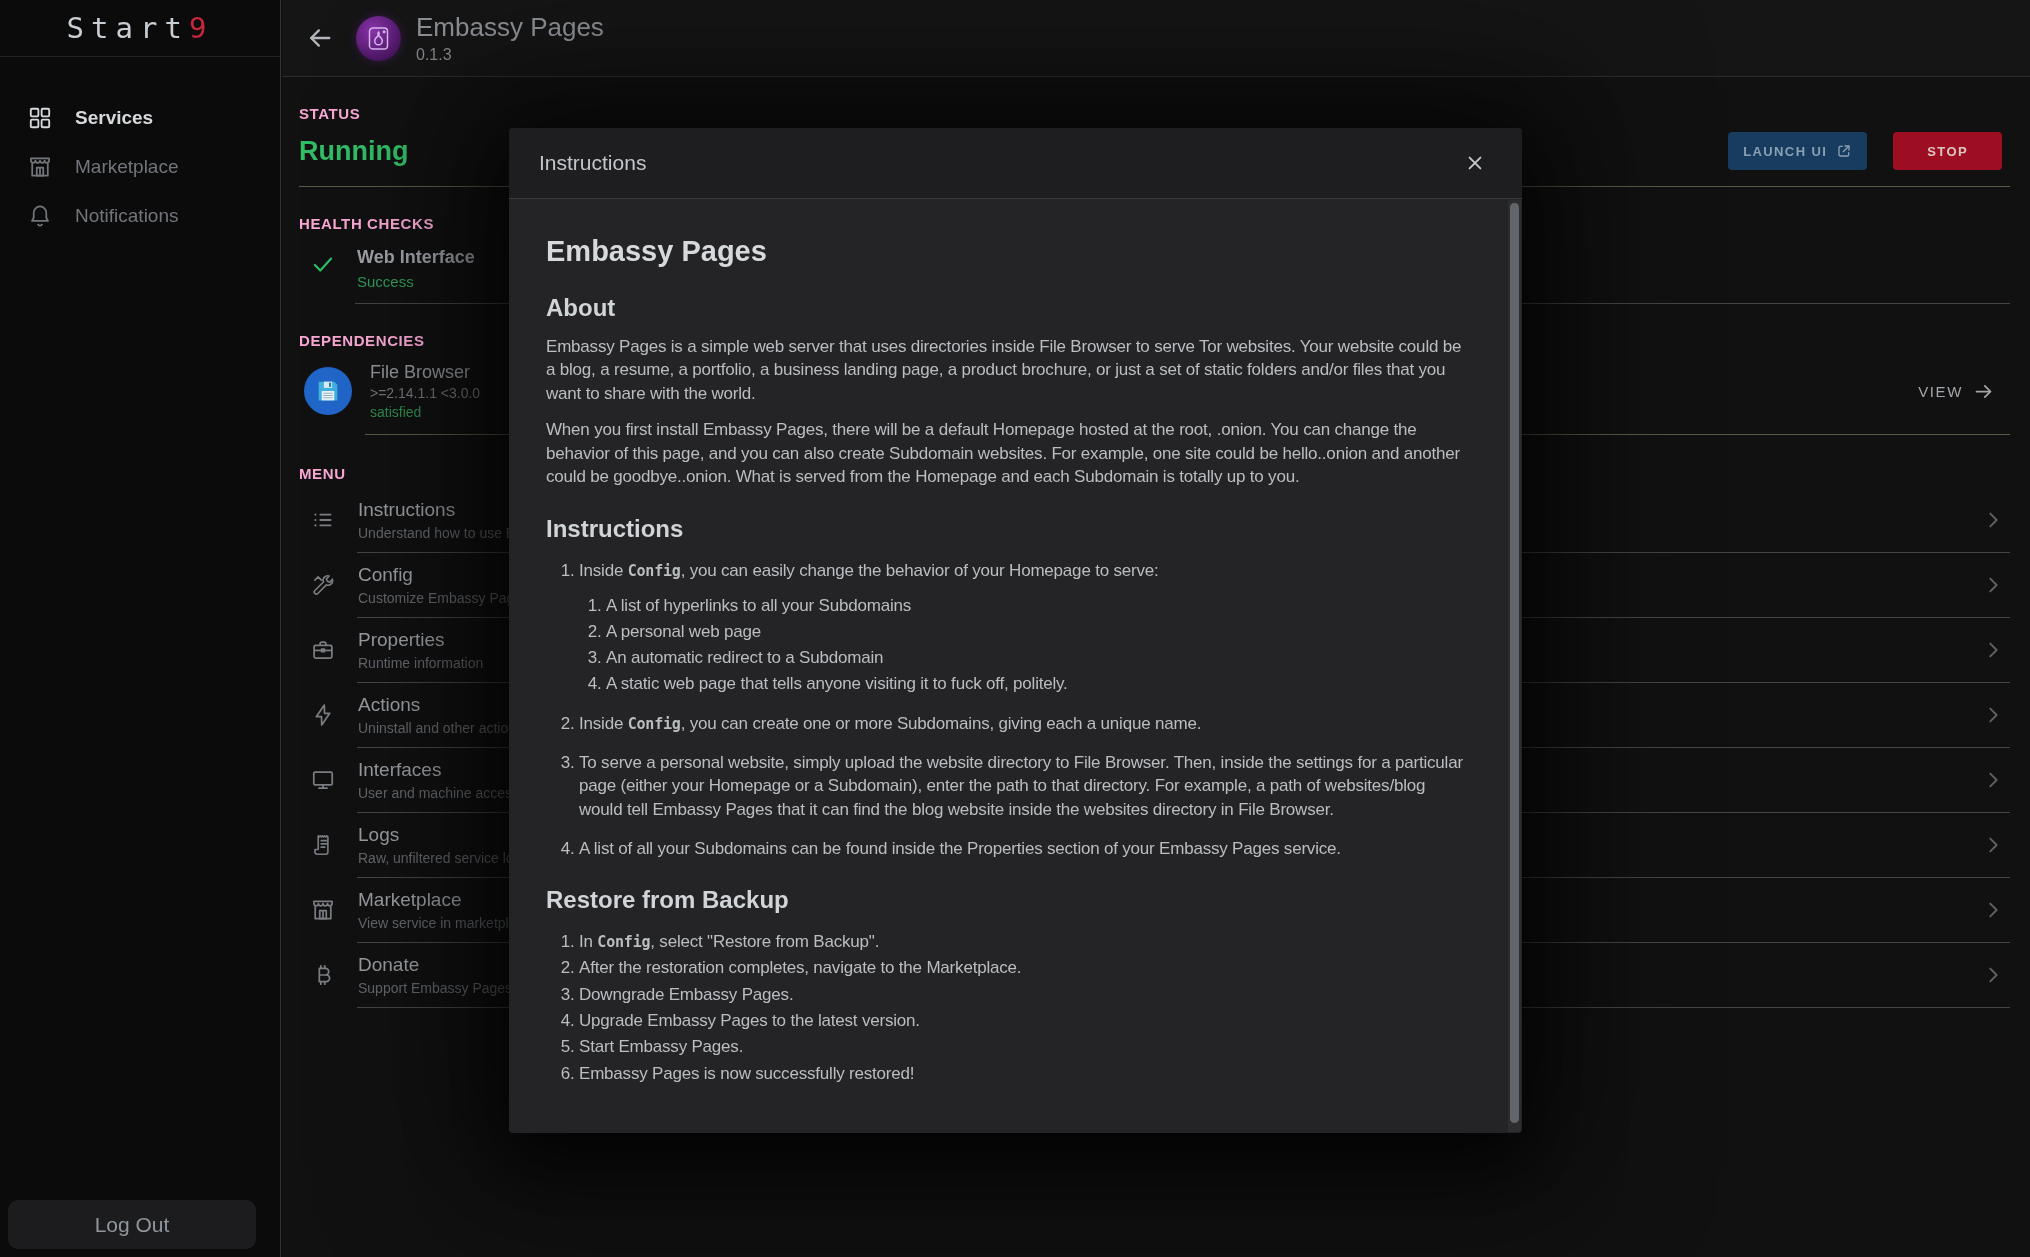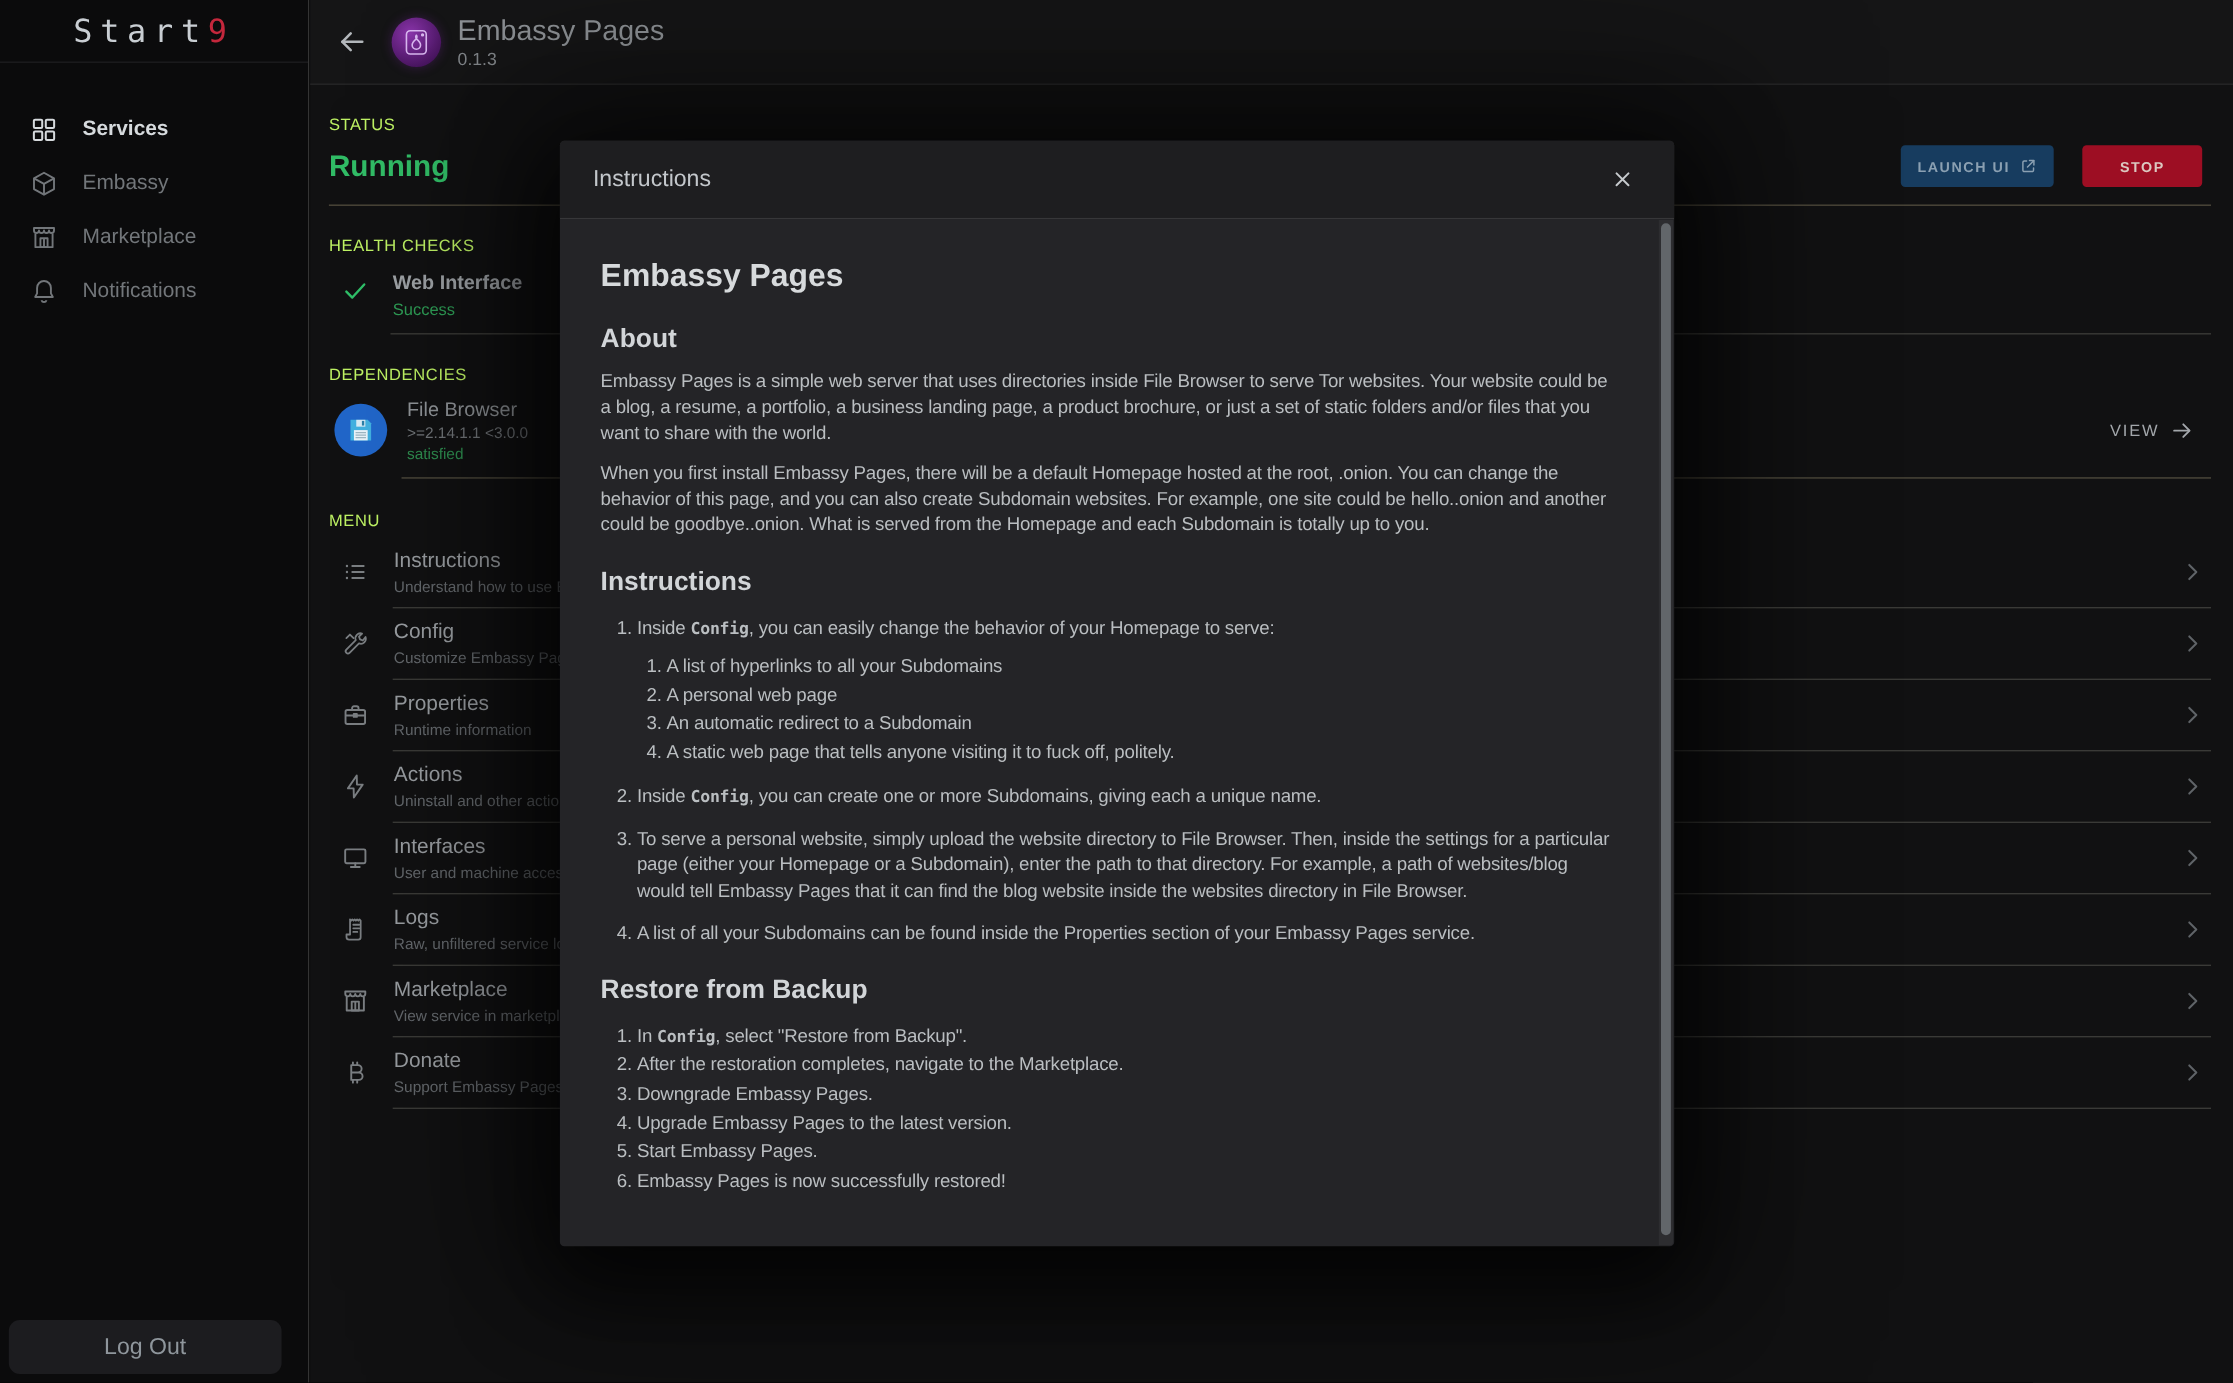--- a/index.html
+++ b/index.html
@@ -26,21 +26,21 @@
   .back-btn svg{width:28px;height:28px;}
   .app-icon{width:45px;height:45px;border-radius:50%;margin-left:14px;flex:none;
             background:radial-gradient(circle at 38% 32%,#8a35ab,#5a1d74 55%,#380d4c 95%);
             display:flex;align-items:center;justify-content:center;box-shadow:0 0 10px rgba(120,40,160,.35);}
   .app-icon svg{width:27px;height:27px;}
   .header-titles{margin-left:15px;}
   .page-title{font-size:26px;color:#8d9195;}
   .app-version{font-size:16px;color:#82868a;margin-top:3px;}
 
   .content{padding:4px 20px 0 17px;}
-  .section-label{font-size:15px;font-weight:400;letter-spacing:.6px;color:#bef264;}
+  .section-label{font-size:15px;font-weight:700;letter-spacing:.6px;color:#f9a8d4;}
   .lbl-status{margin-top:24px;}
   .status-row{margin-top:8px;display:flex;align-items:center;justify-content:space-between;height:42px;}
   .status-value{font-size:27px;font-weight:700;color:#31bc66;}
   .btn-group{display:flex;gap:26px;margin-right:8px;}
   .btn{height:38px;border:none;border-radius:4px;font-family:inherit;font-size:13px;font-weight:700;letter-spacing:1.4px;
        display:inline-flex;align-items:center;justify-content:center;cursor:pointer;}
   .btn-launch{background:#173c5f;color:#8ba0b2;padding:0 15px;gap:9px;}
   .btn-launch svg{width:16px;height:16px;}
   .btn-stop{background:#9d0e23;color:#dcc8c0;padding:0 34px;}
   .divider{border:0;border-top:1px solid #5e5847;margin:14px 0 0 0;}
@@ -110,28 +110,20 @@
         <svg viewBox="0 0 24 24" fill="none" stroke="currentColor" stroke-width="1.7">
             <rect x="3.5" y="3.5" width="7" height="7" rx="1"></rect>
             <rect x="13.5" y="3.5" width="7" height="7" rx="1"></rect>
             <rect x="3.5" y="13.5" width="7" height="7" rx="1"></rect>
             <rect x="13.5" y="13.5" width="7" height="7" rx="1"></rect>
           </svg>
         <span>Services</span>
       </div>
       <div class="nav-item">
         <svg viewBox="0 0 24 24" fill="none" stroke="currentColor" stroke-width="1.6" stroke-linejoin="round">
-            <path d="M12 2.8 20.4 7.5 v9 L12 21.2 3.6 16.5 v-9 Z"></path>
-            <path d="M3.6 7.5 12 12.2 20.4 7.5"></path>
-            <path d="M12 12.2 V21.2"></path>
-          </svg>
-        <span>Embassy</span>
-      </div>
-      <div class="nav-item">
-        <svg viewBox="0 0 24 24" fill="none" stroke="currentColor" stroke-width="1.6" stroke-linejoin="round">
             <path d="M3.6 4 h16.8 v2 a2.1 2.1 0 0 1 -4.2 0 a2.1 2.1 0 0 1 -4.2 0 a2.1 2.1 0 0 1 -4.2 0 a2.1 2.1 0 0 1 -4.2 0 Z"></path>
             <path d="M4.8 8.6 V20 h14.4 V8.6"></path>
             <rect x="9" y="12.5" width="6" height="7.5"></rect>
             <path d="M12 12.5 v7.5"></path>
           </svg>
         <span>Marketplace</span>
       </div>
       <div class="nav-item">
         <svg viewBox="0 0 24 24" fill="none" stroke="currentColor" stroke-width="1.6" stroke-linejoin="round">
             <path d="M12 3.2 a5.8 5.8 0 0 0 -5.8 5.8 v4.6 L4.6 16.6 h14.8 L17.8 13.6 V9 A5.8 5.8 0 0 0 12 3.2 Z"></path>

